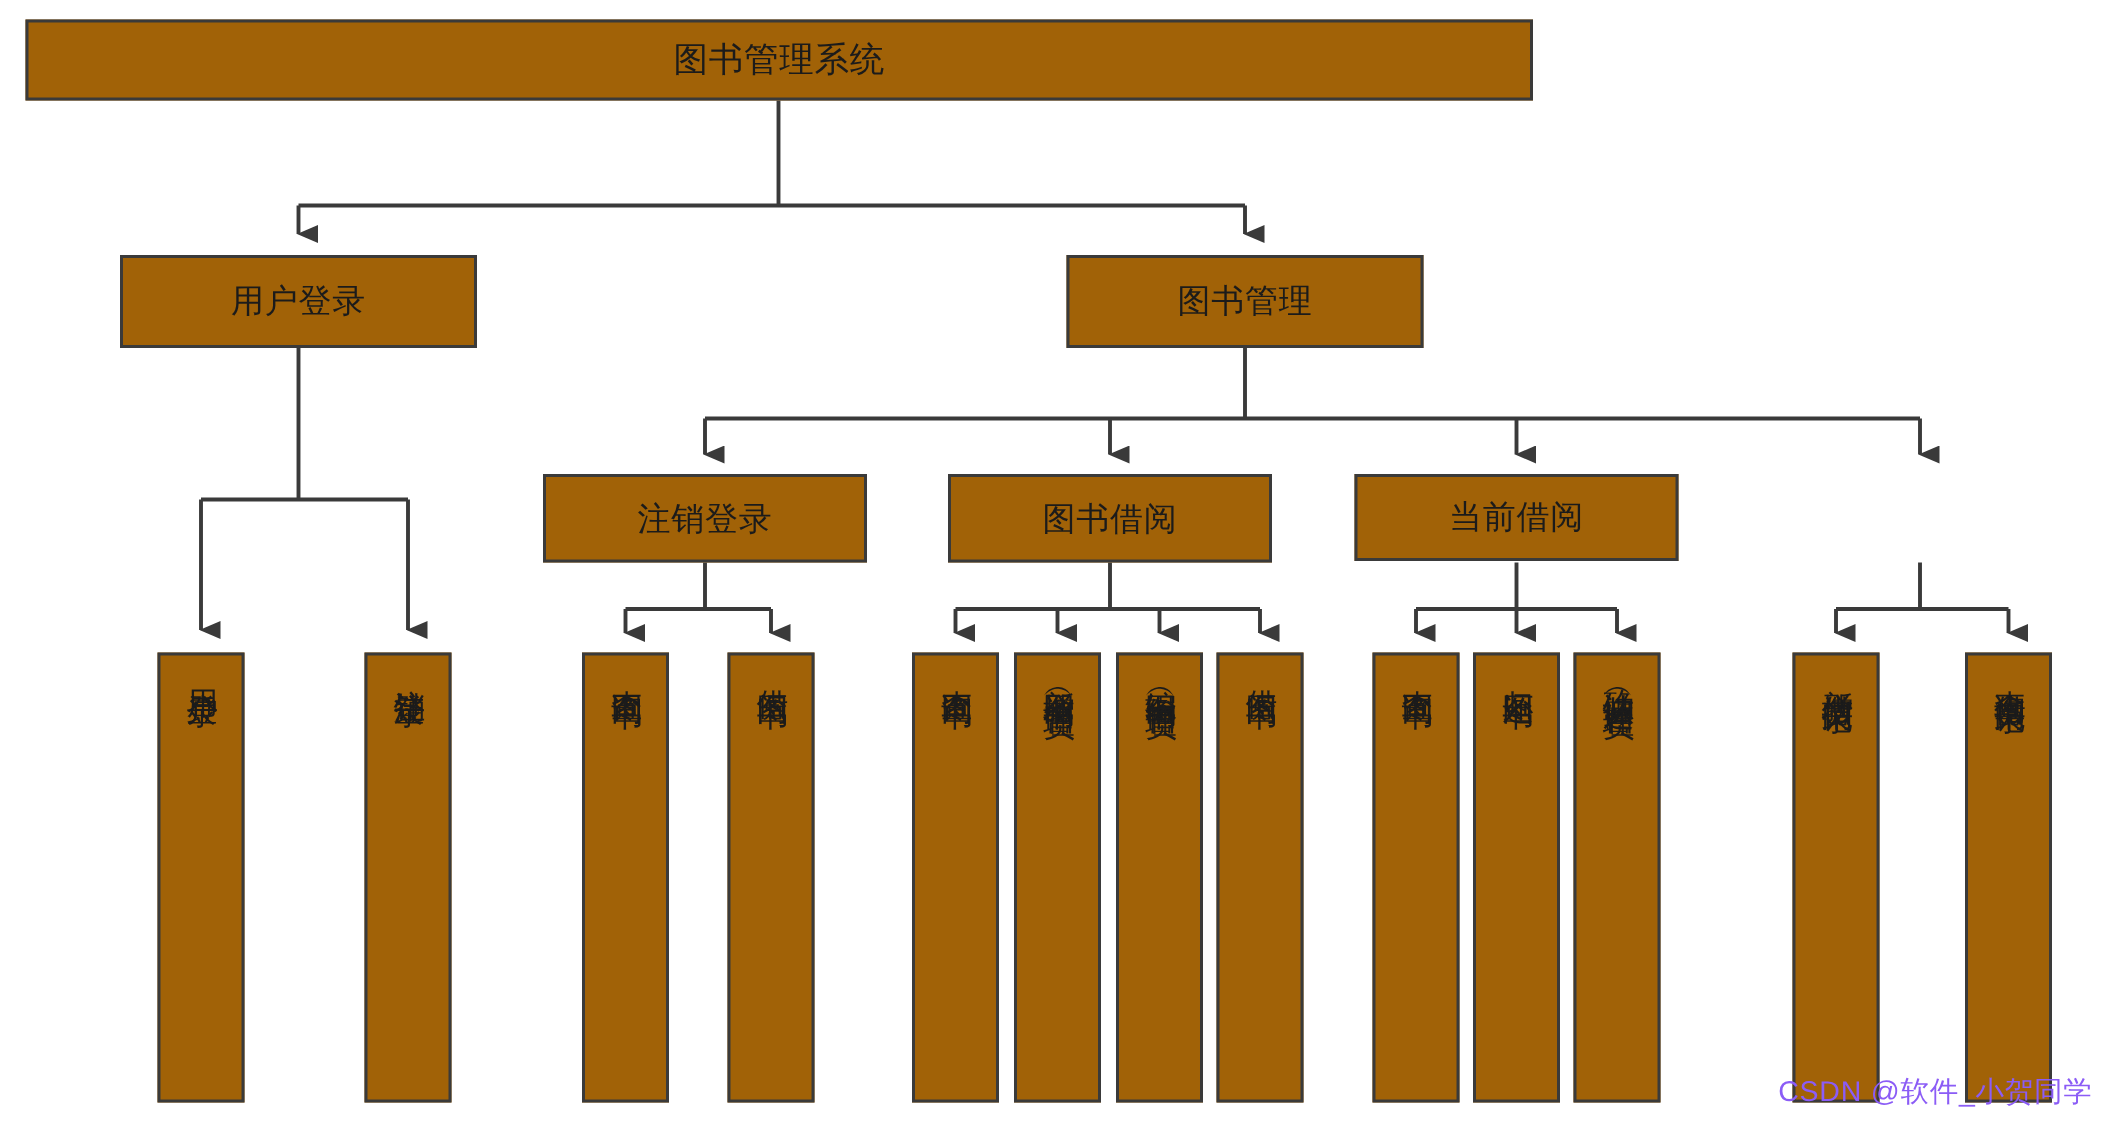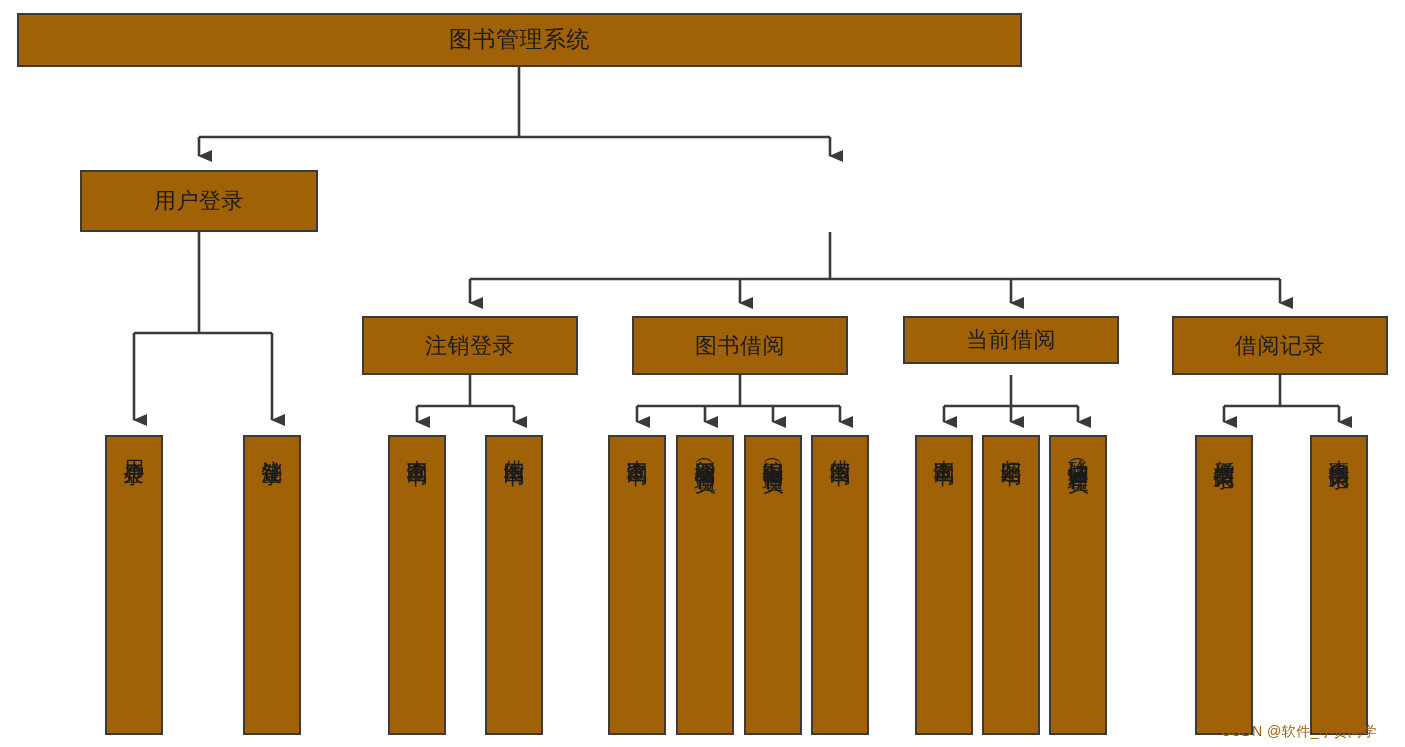--- a/index.html
+++ b/index.html
@@ -60,24 +60,24 @@
   .node.v .lbl {
     writing-mode: vertical-rl;
     text-orientation: upright;
     font-size: 21px;
     line-height: 1.05;
     letter-spacing: 2px;
     white-space: nowrap;
   }
   .watermark {
     position: absolute;
-    right: 28px;
+    right: 10px;
     bottom: 6px;
-    font-size: 14px;
-    color: #a16207;
+    font-size: 19px;
+    color: #8b5cf6;
     letter-spacing: 0.5px;
     z-index: 6;
     white-space: nowrap;
   }
 </style>
 </head>
 <body>
 
 <div id="canvas">
 
@@ -133,32 +133,32 @@
     </g>
   </svg>
 
   <div class="node h root" style="left:17px; top:13px; width:1005px; height:54px;">
     <span class="lbl">图书管理系统</span>
   </div>
 
   <div class="node h" style="left:80px; top:170px; width:238px; height:62px;">
     <span class="lbl">用户登录</span>
   </div>
+  <div class="node h" style="left:711px; top:170px; width:238px; height:62px;">
+    <span class="lbl">图书管理</span>
+  </div>
 
   <div class="node h" style="left:362px; top:316px; width:216px; height:59px;">
     <span class="lbl">注销登录</span>
   </div>
   <div class="node h" style="left:632px; top:316px; width:216px; height:59px;">
     <span class="lbl">图书借阅</span>
   </div>
-  <div class="node h" style="left:903px; top:316px; width:216px; height:48px;">
+  <div class="node h" style="left:903px; top:316px; width:216px; height:58px;">
     <span class="lbl">当前借阅</span>
-  </div>
-  <div class="node h" style="left:1172px; top:316px; width:216px; height:59px;">
-    <span class="lbl">借阅记录</span>
   </div>
 
   <div class="node v" style="left:105px; top:435px; width:58px; height:300px;">
     <span class="lbl">用户登录</span>
   </div>
   <div class="node v" style="left:243px; top:435px; width:58px; height:300px;">
     <span class="lbl">注销登录</span>
   </div>
 
   <div class="node v" style="left:388px; top:435px; width:58px; height:300px;">

